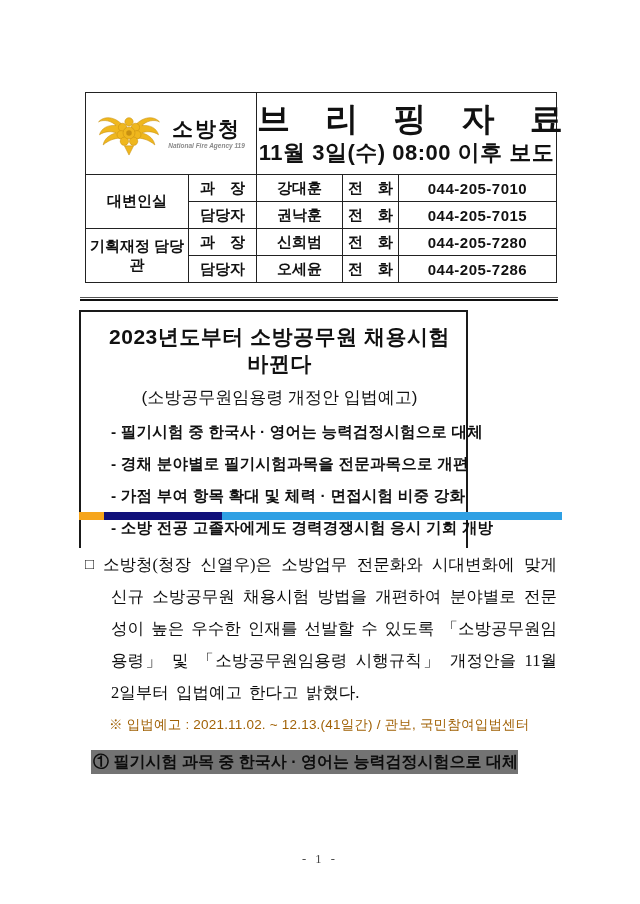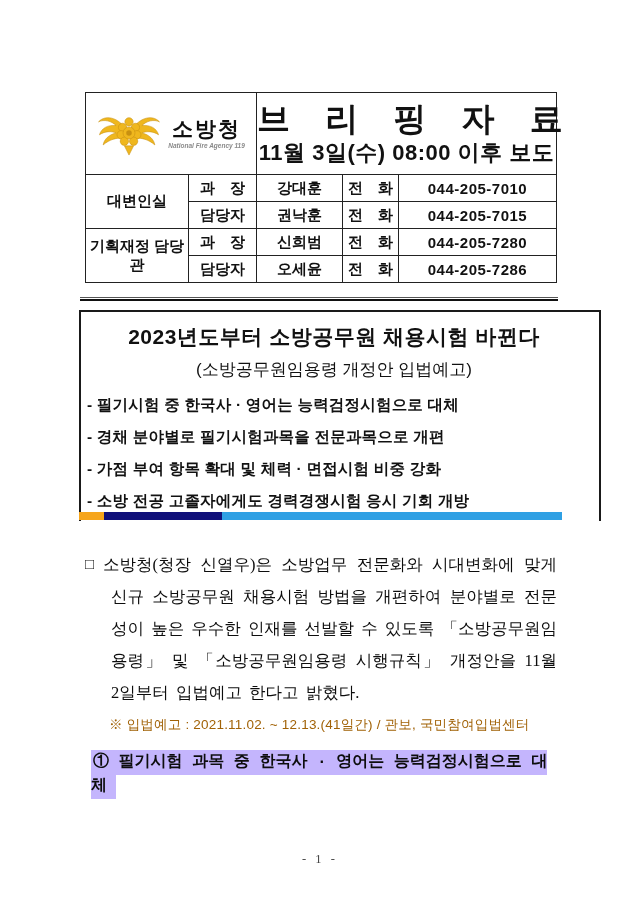--- a/index.html
+++ b/index.html
@@ -48,24 +48,24 @@
     left: 80px; top: 297px;
     width: 478px; height: 4px;
     border-top: 1px solid #555;
     border-bottom: 2px solid #111;
   }
 
   
   .headline-box {
     position: absolute;
     left: 79px; top: 310px;
-    width: 522px;
+    width: 389px;
     border: 2px solid #1a1a1a;
     border-bottom: none;
-    padding: 11px 12px 0 0;
+    padding: 11px 12px 0 24px;
   }
   .hl-title { text-align: center; font-size: 21px; font-weight: 800; letter-spacing: 0.5px; line-height: 1.3; }
   .hl-subtitle { text-align: center; font-size: 17px; font-weight: 400; margin-top: 9px; line-height: 1.25; }
   .hl-bullets { margin-top: 8px; padding-left: 6px; padding-bottom: 4px; }
   .hl-bullet { font-size: 15.5px; font-weight: 800; line-height: 32px; letter-spacing: 0.2px; white-space: nowrap; }
   .accent-bar { position: absolute; left: 79px; top: 512px; width: 483px; height: 8px; display: flex; }
   .accent-orange { width: 25px; background: #F6A51C; }
   .accent-navy { width: 118px; background: #10107A; }
   .accent-blue { flex: 1; background: #2FA0E4; }
 
@@ -93,21 +93,21 @@
     margin: 7px 0 9px 24px;
     letter-spacing: 0.2px;
   }
   .para2 { margin-top: 0; }
   .highlight-line {
     margin: 16px 0 0 6px;
     font-family: "Liberation Sans", sans-serif;
     font-size: 16px;
     font-weight: 800;
   }
-  .highlight-line .hl-span { background: #c4b5fd; padding: 3px 9px 4px 2px; line-height: 1.5; font-family: Liberation Mono, monospace; }
+  .highlight-line .hl-span { background: #737373; padding: 3px 0 4px 2px; line-height: 1.5; }
 
   
   .footer-page {
     position: absolute;
     left: 0; right: 0; top: 852px;
     text-align: center;
     font-family: "Liberation Serif", serif;
     font-size: 12.5px;
     color: #444;
     letter-spacing: 3px;

